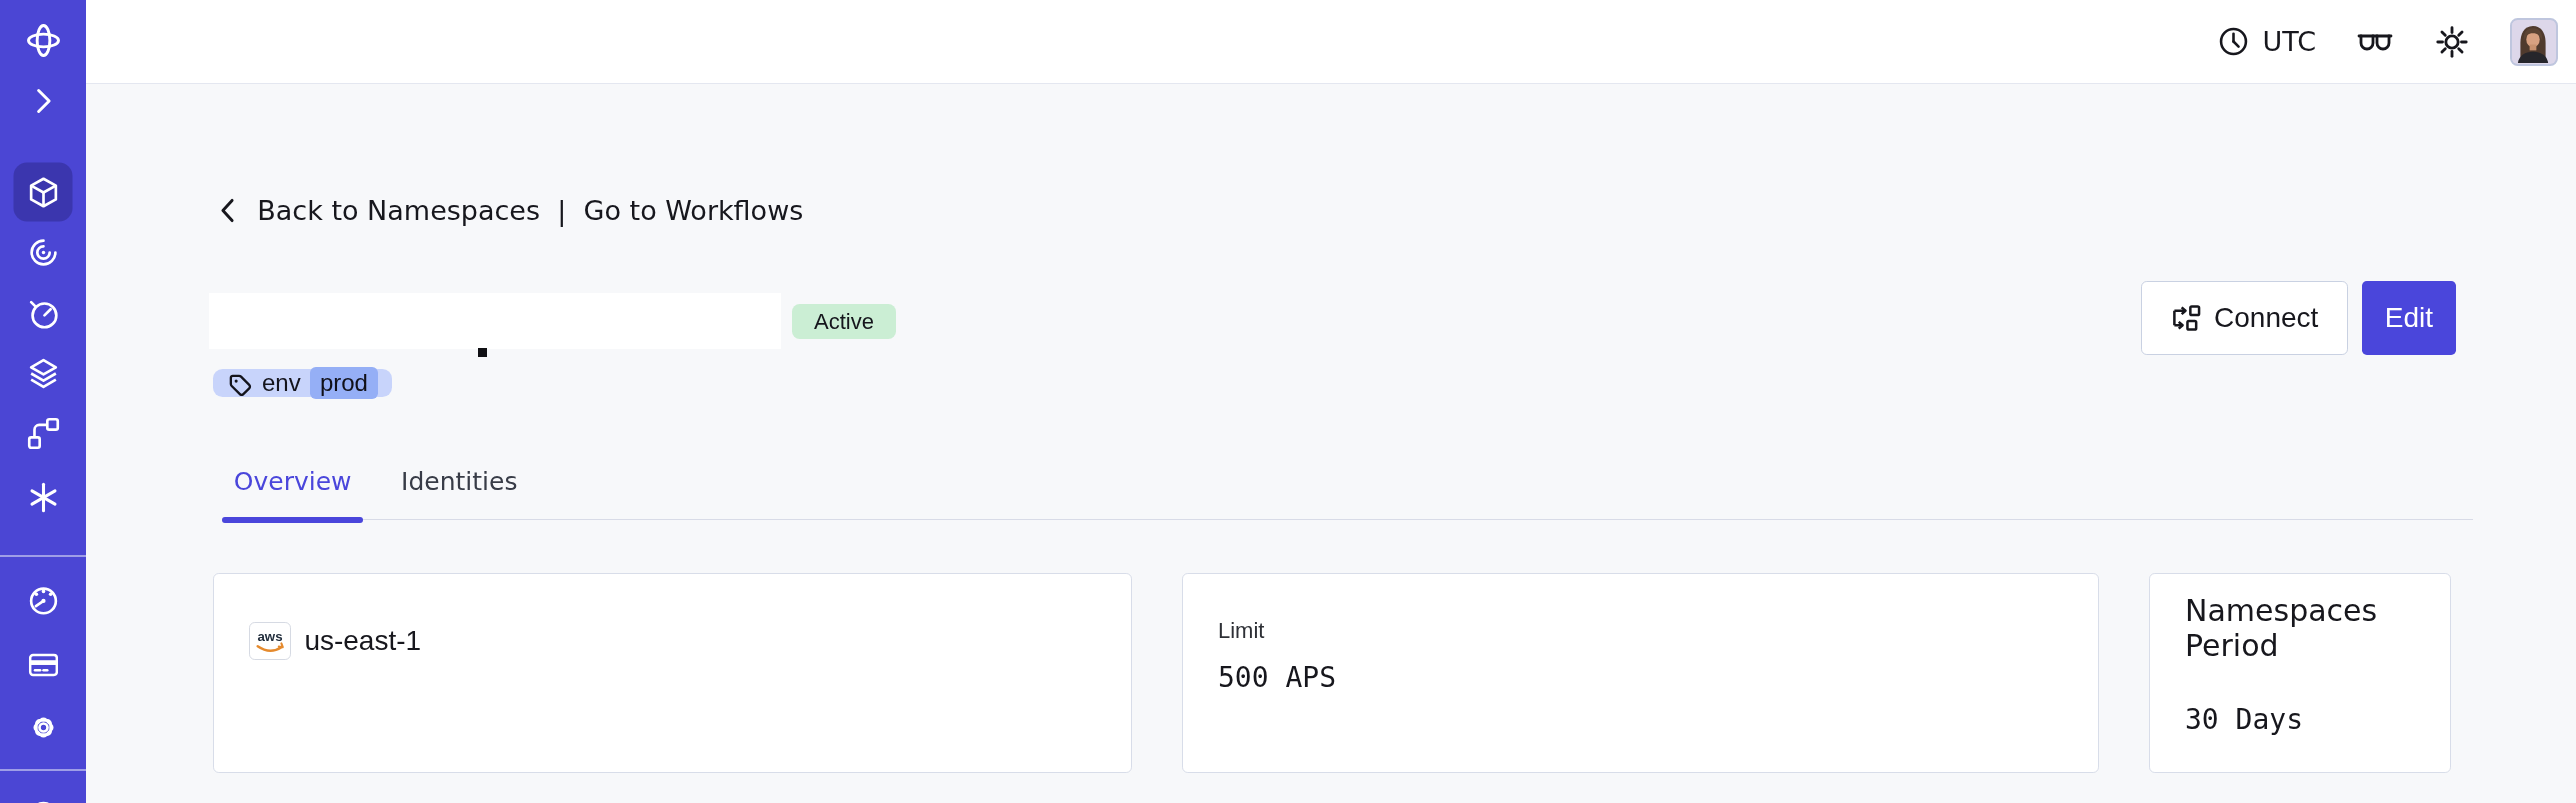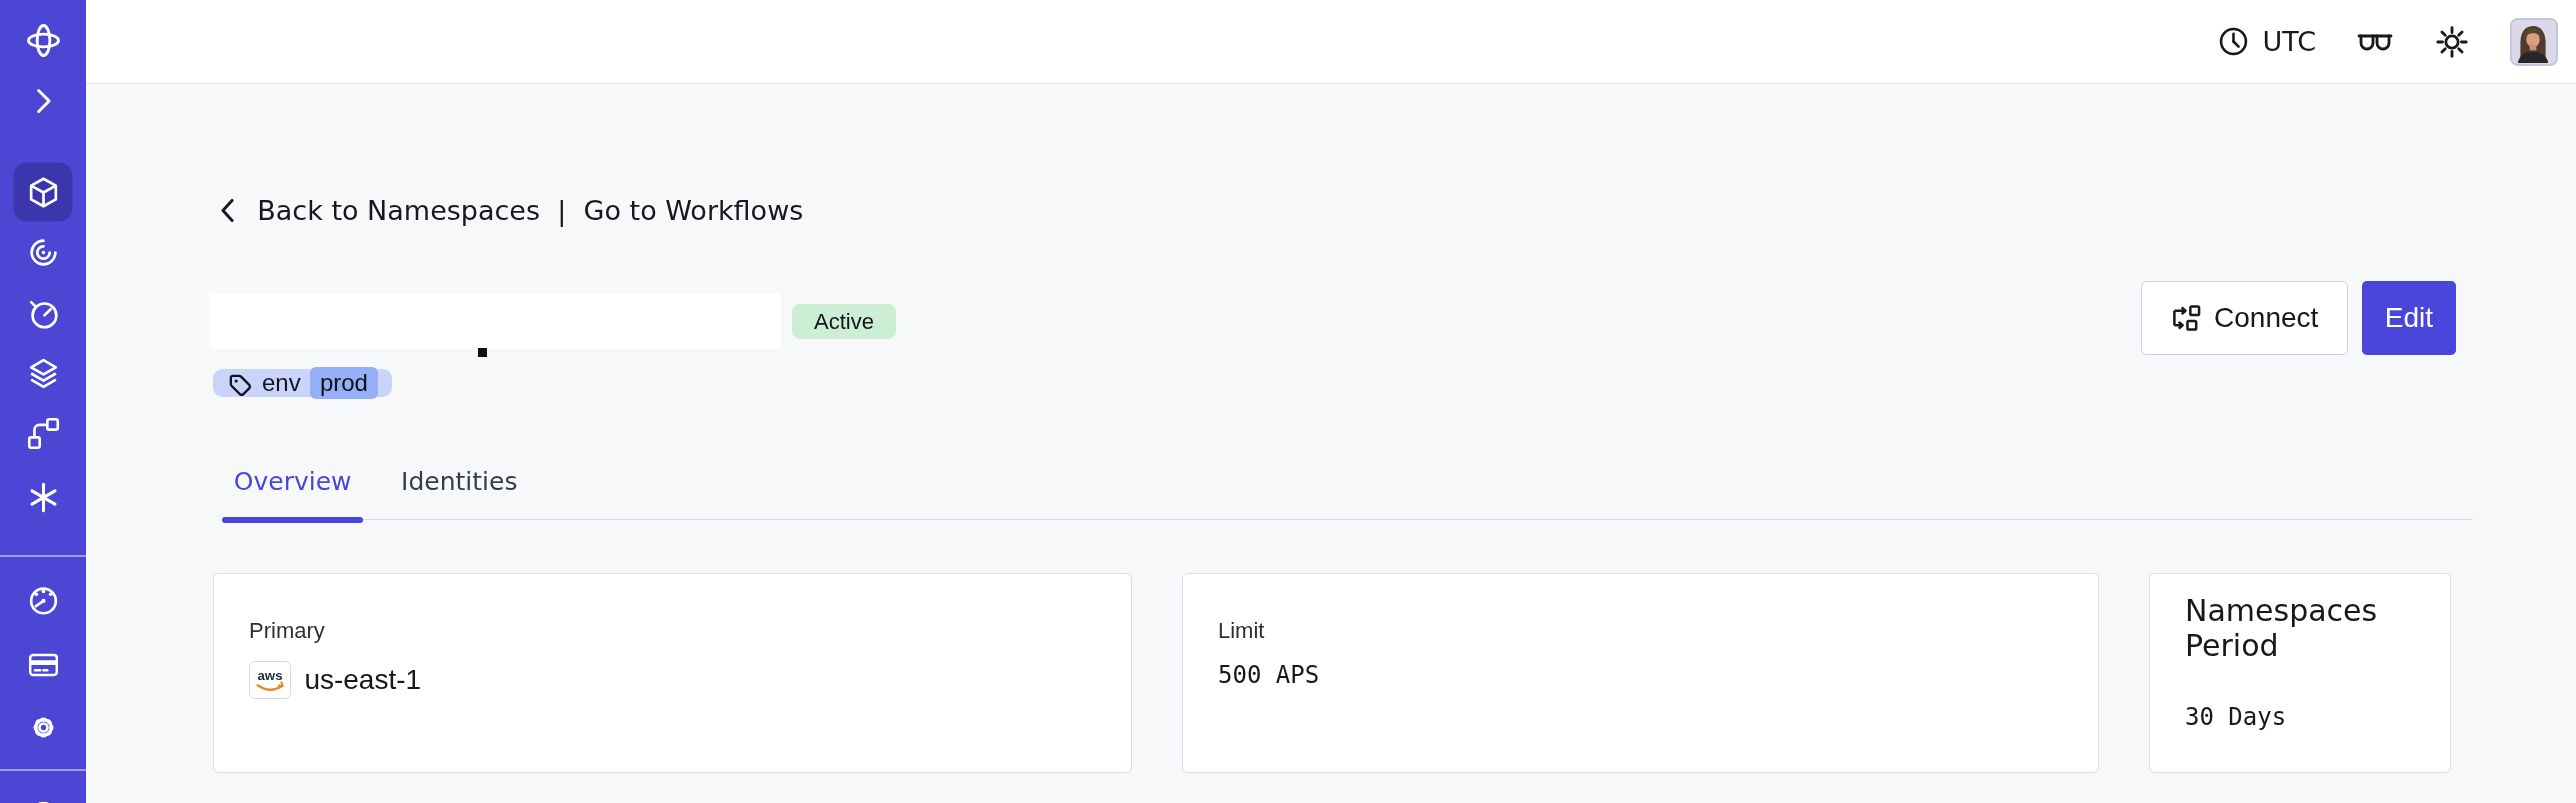--- a/index.html
+++ b/index.html
@@ -71,21 +71,21 @@
   .btn-small { gap:9.6px; padding:0 16.3px; height:46px; background:#fff; border:1.9px solid #C9D1E2;
                border-radius:5.8px; font-size:23px; color:#17171D; }
   .chip { height:38px; padding:0 13.4px; background:#E4DBFA; border-radius:7.7px;
           display:flex; align-items:center; gap:8.6px; font-size:23px; color:#1D1D26;
           font-family:"Liberation Sans", sans-serif; }
   .annotation-box { border:4.8px solid #E8391E; border-radius:7.7px; padding:6.7px; }
   .card-label { margin-top:13.4px; font-size:22px; color:#2E3036;
                 font-family:"Liberation Sans", sans-serif; }
   .card-value-row { margin-top:17px; display:flex; align-items:center; gap:13.4px; }
   .card-value { font-size:28px; color:#17171D; font-family:"Liberation Sans", sans-serif; }
-  .mono { font-family:"DejaVu Sans Mono", monospace; font-size:24px; color:#17171D; }
+  .mono { font-family:"DejaVu Sans Mono", monospace; font-size:28px; color:#17171D; }
   .value-solo { margin-top:52px; }
   .aws-badge { width:42px; height:38px; background:#fff; border:1.9px solid #D6DAE3; border-radius:5.8px;
                display:flex; align-items:center; justify-content:center; }
   svg { display:block; }
 </style>
 </head>
 <body>
 
 <div id="app">
 
@@ -257,21 +257,20 @@
   </div>
 
   <div class="tabs">
     <div class="tab active">Overview</div>
     <div class="tab">Identities</div>
   </div>
 
   <div class="cards">
 
     <section class="card" style="width:919px">
-      <div class="card-label">Primary</div>
       <div class="card-value-row">
         <span class="aws-badge">
           <svg width="36" height="33" viewBox="0 0 38 34">
             <text x="19" y="17" text-anchor="middle" font-family="Liberation Sans, sans-serif" font-size="14" font-weight="bold" fill="#232F3E">aws</text>
             <path d="M6 22 q13 9 25 1" fill="none" stroke="#E58A2D" stroke-width="2.6" stroke-linecap="round"></path>
             <path d="M31 19 l1.5 4 -4.2 -0.6" fill="none" stroke="#E58A2D" stroke-width="2.2" stroke-linecap="round" stroke-linejoin="round"></path>
           </svg>
         </span>
         <span class="card-value">us-east-1</span>
       </div>

